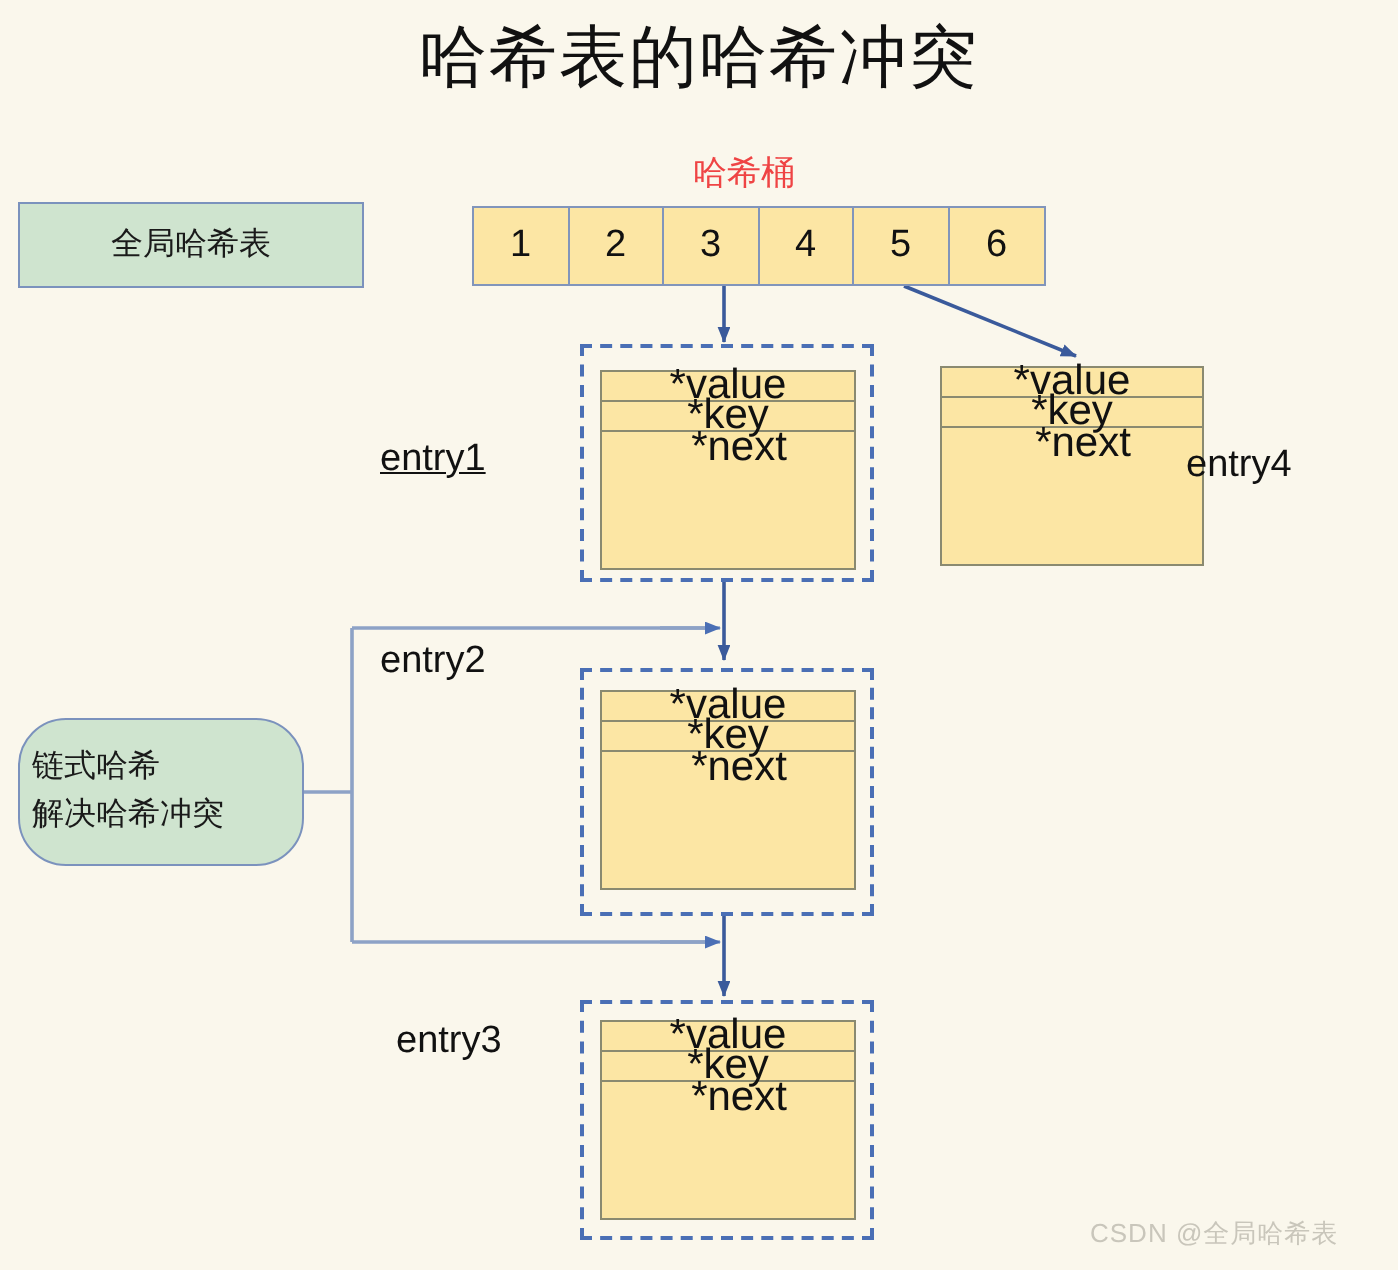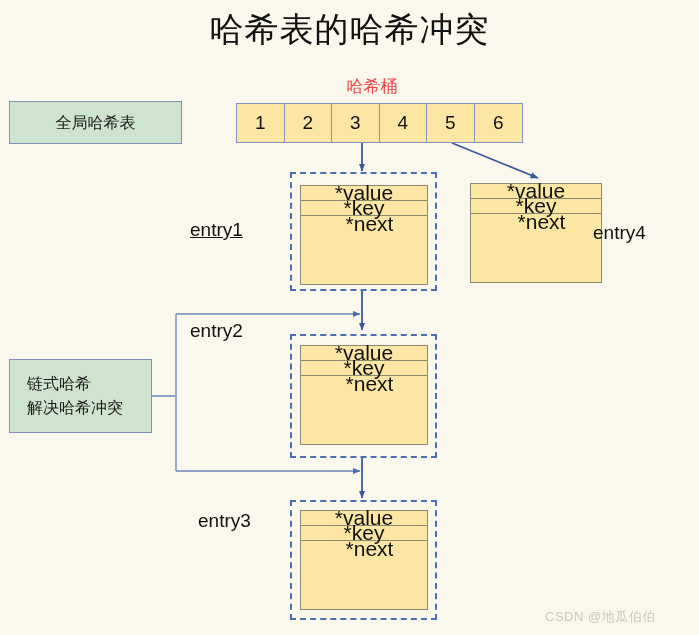--- a/index.html
+++ b/index.html
@@ -49,23 +49,24 @@
   }
   #note-global {
     left: 9px; top: 101px;
     width: 173px; height: 43px;
     justify-content: center;
     text-align: center;
   }
   #note-chain {
     left: 9px; top: 359px;
     width: 143px; height: 74px;
-    padding-left: 17px;
+    padding-left: 6px;
     justify-content: flex-start;
     white-space: pre-line;
+    border-radius: 24px;
   }
 
   
   #bucket-label {
     left: 228px; top: 75px;
     width: 288px;
     text-align: center;
     font-size: 17px;
     color: #ef4444;
   }
@@ -199,13 +200,13 @@
 <div class="abs entry-label" style="left:190px; top:320px;">entry2</div>
 
 <div class="abs entry-dashed" style="left:290px; top:500px; width:147px; height:120px;"></div>
 <div class="abs entry-node" style="left:300px; top:510px; width:128px; height:100px;">
   <div class="entry-row">*value</div>
   <div class="entry-row">*key</div>
   <div class="entry-row">*next</div>
 </div>
 <div class="abs entry-label" style="left:198px; top:510px;">entry3</div>
 
-<div class="abs" id="watermark">CSDN @地瓜伯伯</div>
+<div class="abs" id="watermark">CSDN @全局哈希表</div>
 
 </body></html>

